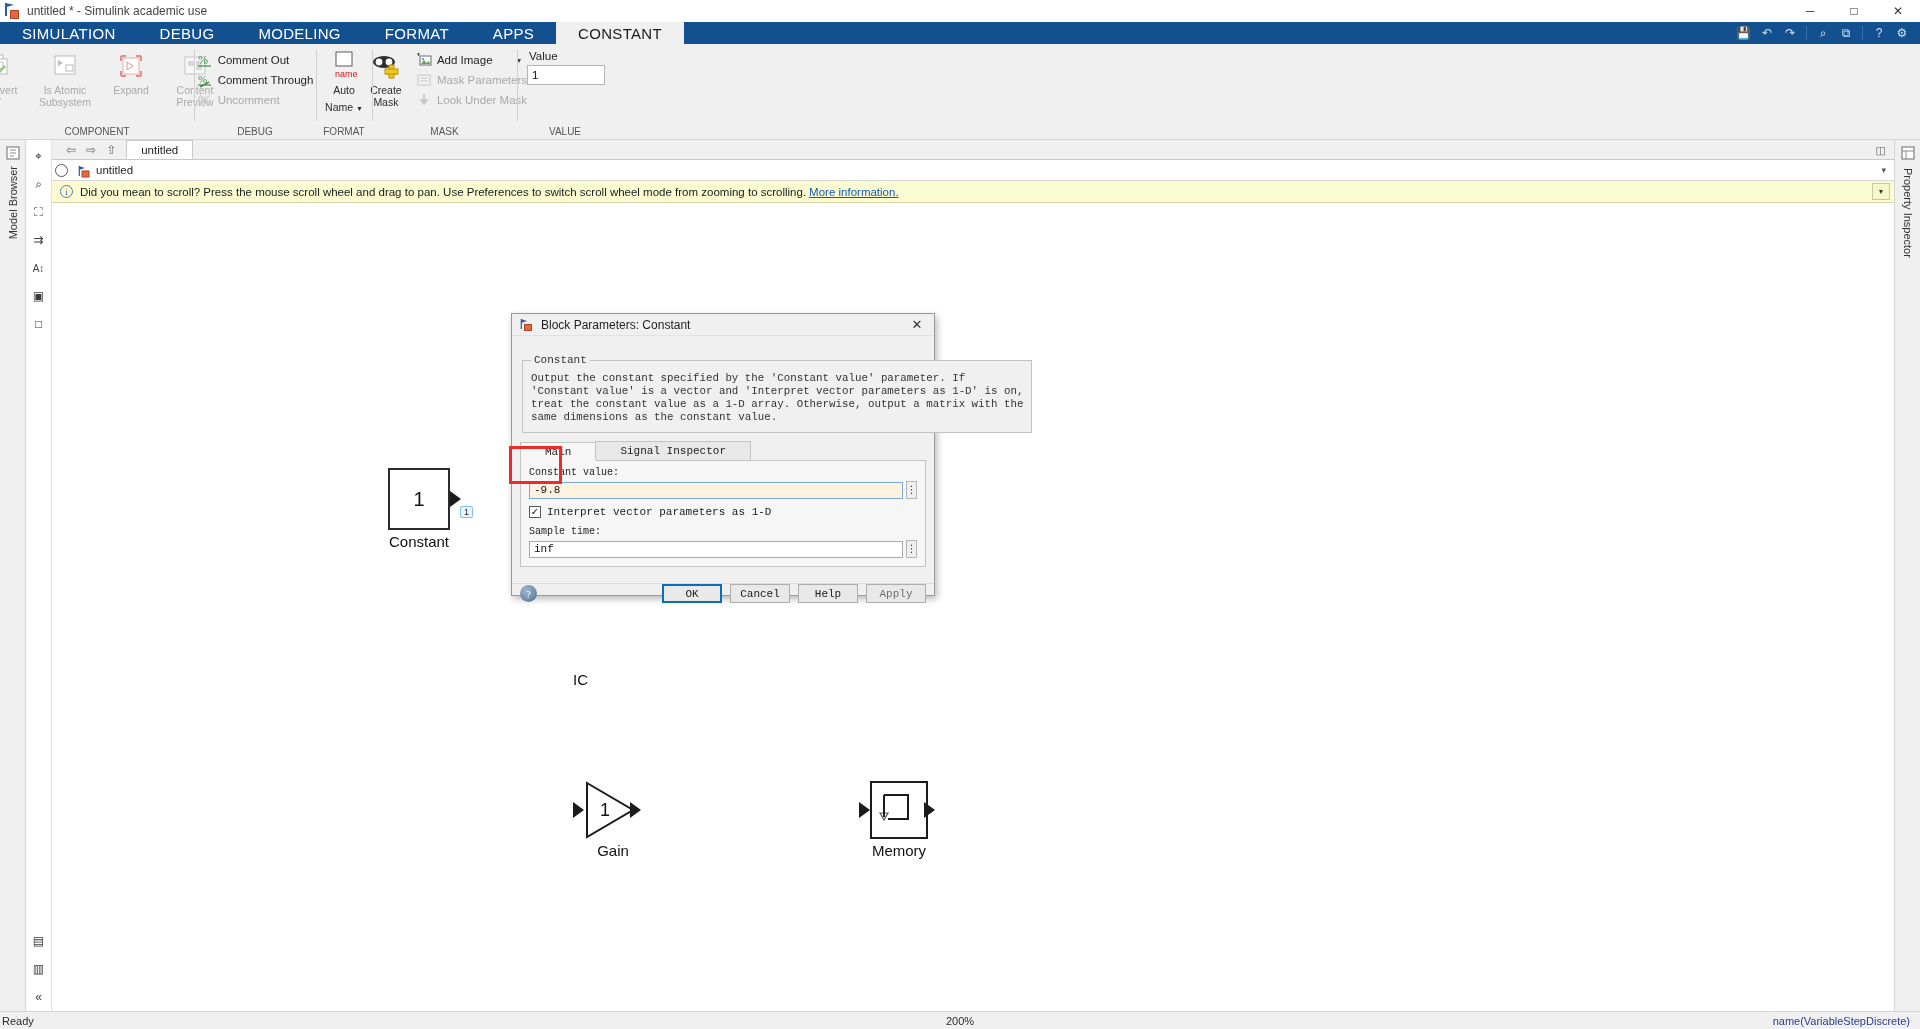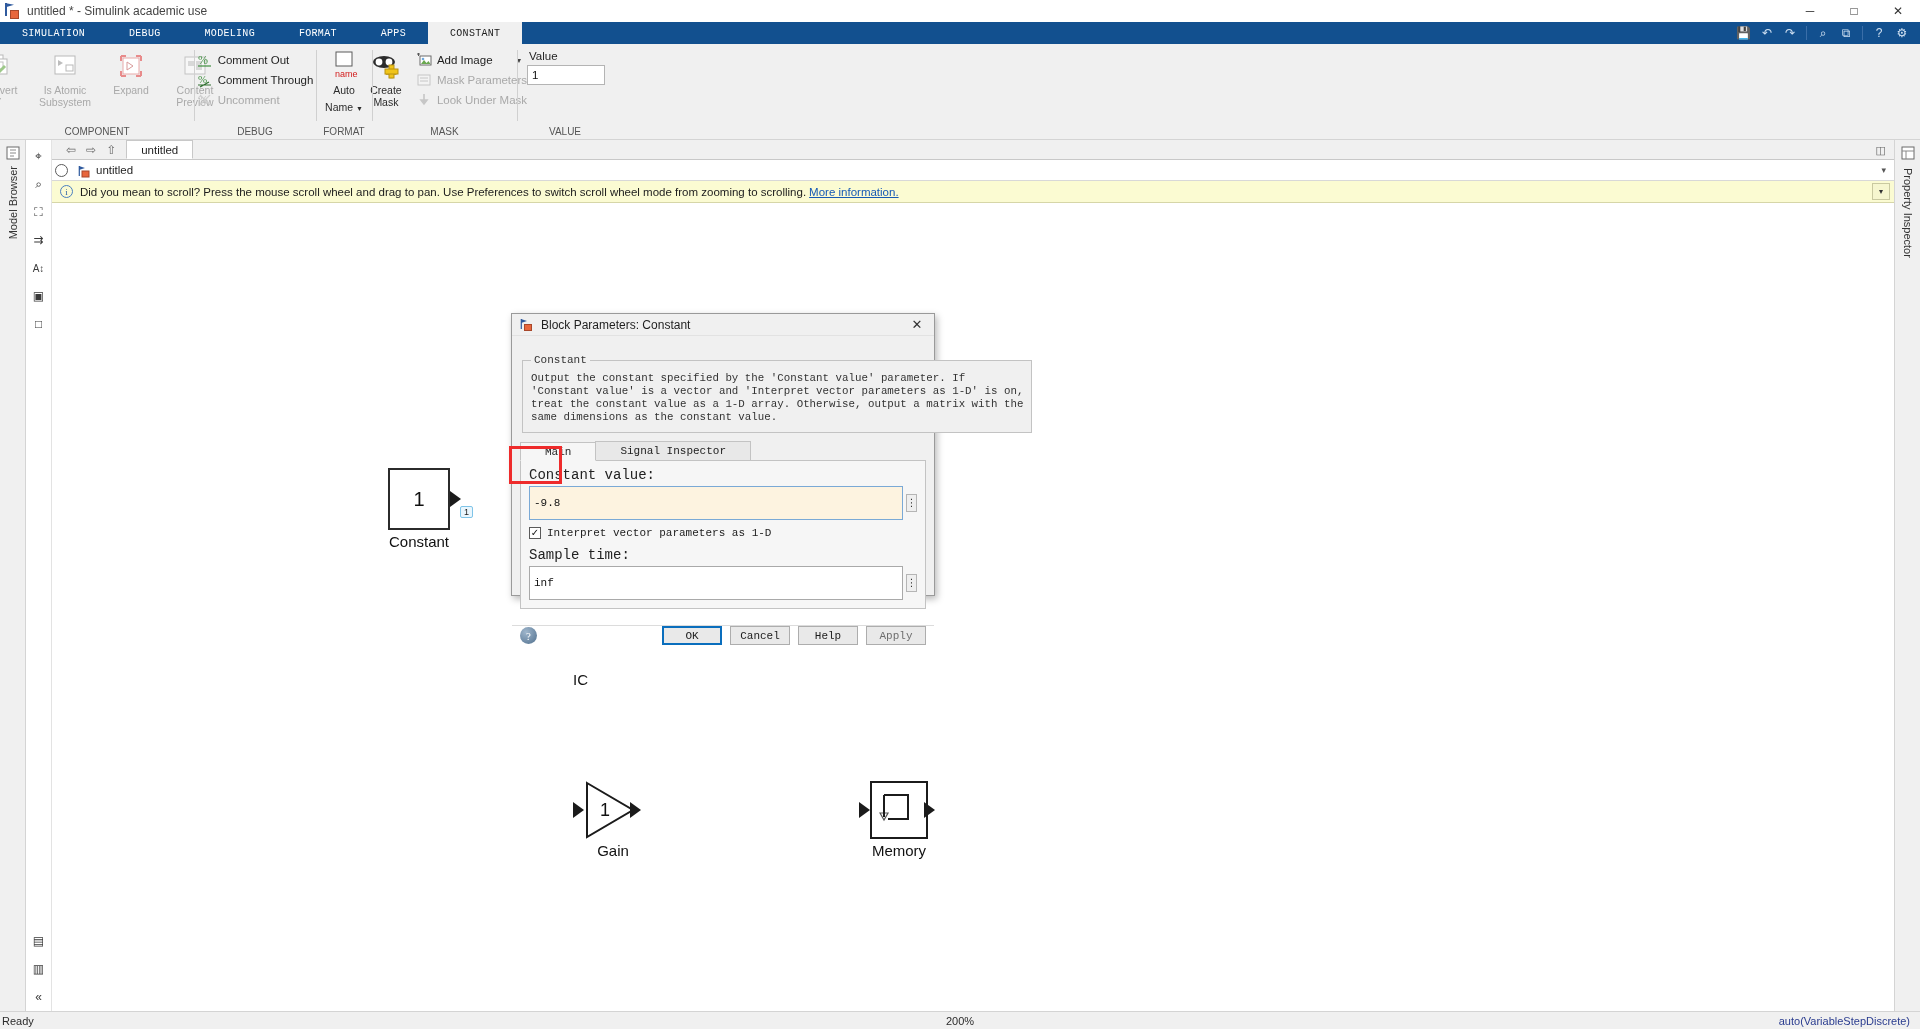--- a/index.html
+++ b/index.html
@@ -42,23 +42,22 @@
     font-size: 12px; color: #333;
   }
 
   
   .tabstrip {
     height: 22px; background: #12508f;
     display: flex; align-items: stretch; position: relative;
   }
   .tab {
     padding: 0 22px; display: flex; align-items: center;
-    color: #ffffff; font-size: 10px; letter-spacing: .3px;
+    color: #ffffff; font-size: 15px; letter-spacing: .3px;
     cursor: default;
-    font-family: Liberation Mono, monospace;
   }
   .tab.active {
     background: #f0f0f0; color: #1a1a1a;
   }
   .tabstrip-right {
     margin-left: auto; display: flex; align-items: center; gap: 3px; padding-right: 8px;
   }
   .tr-icon {
     width: 20px; height: 18px; display: flex; align-items: center; justify-content: center;
     color: #cfe0f2; font-size: 12px;
@@ -284,27 +283,27 @@
     font-family: "Liberation Mono", monospace; font-size: 11px; color: #222;
     border: 1px solid #c3c3c3; border-bottom: none; background: #e8e8e8;
     margin-right: -1px; cursor: default;
   }
   .dtab.active { background: #f6f6f6; border-bottom: 1px solid #f6f6f6; margin-bottom: -1px; }
   .panel {
     border: 1px solid #c3c3c3; border-top: none; background: #f6f6f6;
     padding: 6px 8px 8px; flex: 1; position: relative;
   }
   .flabel {
-    font-family: "Liberation Mono", monospace; font-size: 14px; color: #222; margin-bottom: 3px;
+    font-family: "Liberation Mono", monospace; font-size: 10px; color: #222; margin-bottom: 3px;
   }
   .inputline { display: flex; align-items: center; gap: 3px; }
   .tinput {
     flex: 1; height: 17px; border: 1px solid #7aa9d6; background: #fdf3e0;
     font-family: "Liberation Mono", monospace; font-size: 11px; color: #111;
-    padding: 16px 4px;
+    padding: 0 4px;
   }
   .tinput.plain { border: 1px solid #a9a9a9; background: #ffffff; }
   .dots {
     width: 11px; height: 18px; border: 1px solid #b5b5b5; background: #efefef;
     display: flex; align-items: center; justify-content: center;
     font-size: 10px; color: #333; line-height: 6px;
   }
   .cbrow { display: flex; align-items: center; gap: 6px; margin-top: 7px; }
   .cbox {
     width: 12px; height: 12px; border: 1px solid #5a5a5a; background: #fff;
@@ -714,14 +713,14 @@
         <path d="M1 5h12M5 5v8" stroke="#8a8a8a"></path>
       </svg>
     </div>
     <div class="rr-vert">Property Inspector</div>
   </div>
 </div>
 
 <div class="statusbar">
   <div class="sb-left">Ready</div>
   <div class="sb-mid">200%</div>
-  <div class="sb-right">auto(VariableStepDiscrete)</div>
+  <div class="sb-right">name(VariableStepDiscrete)</div>
 </div>
 
 </body></html>

